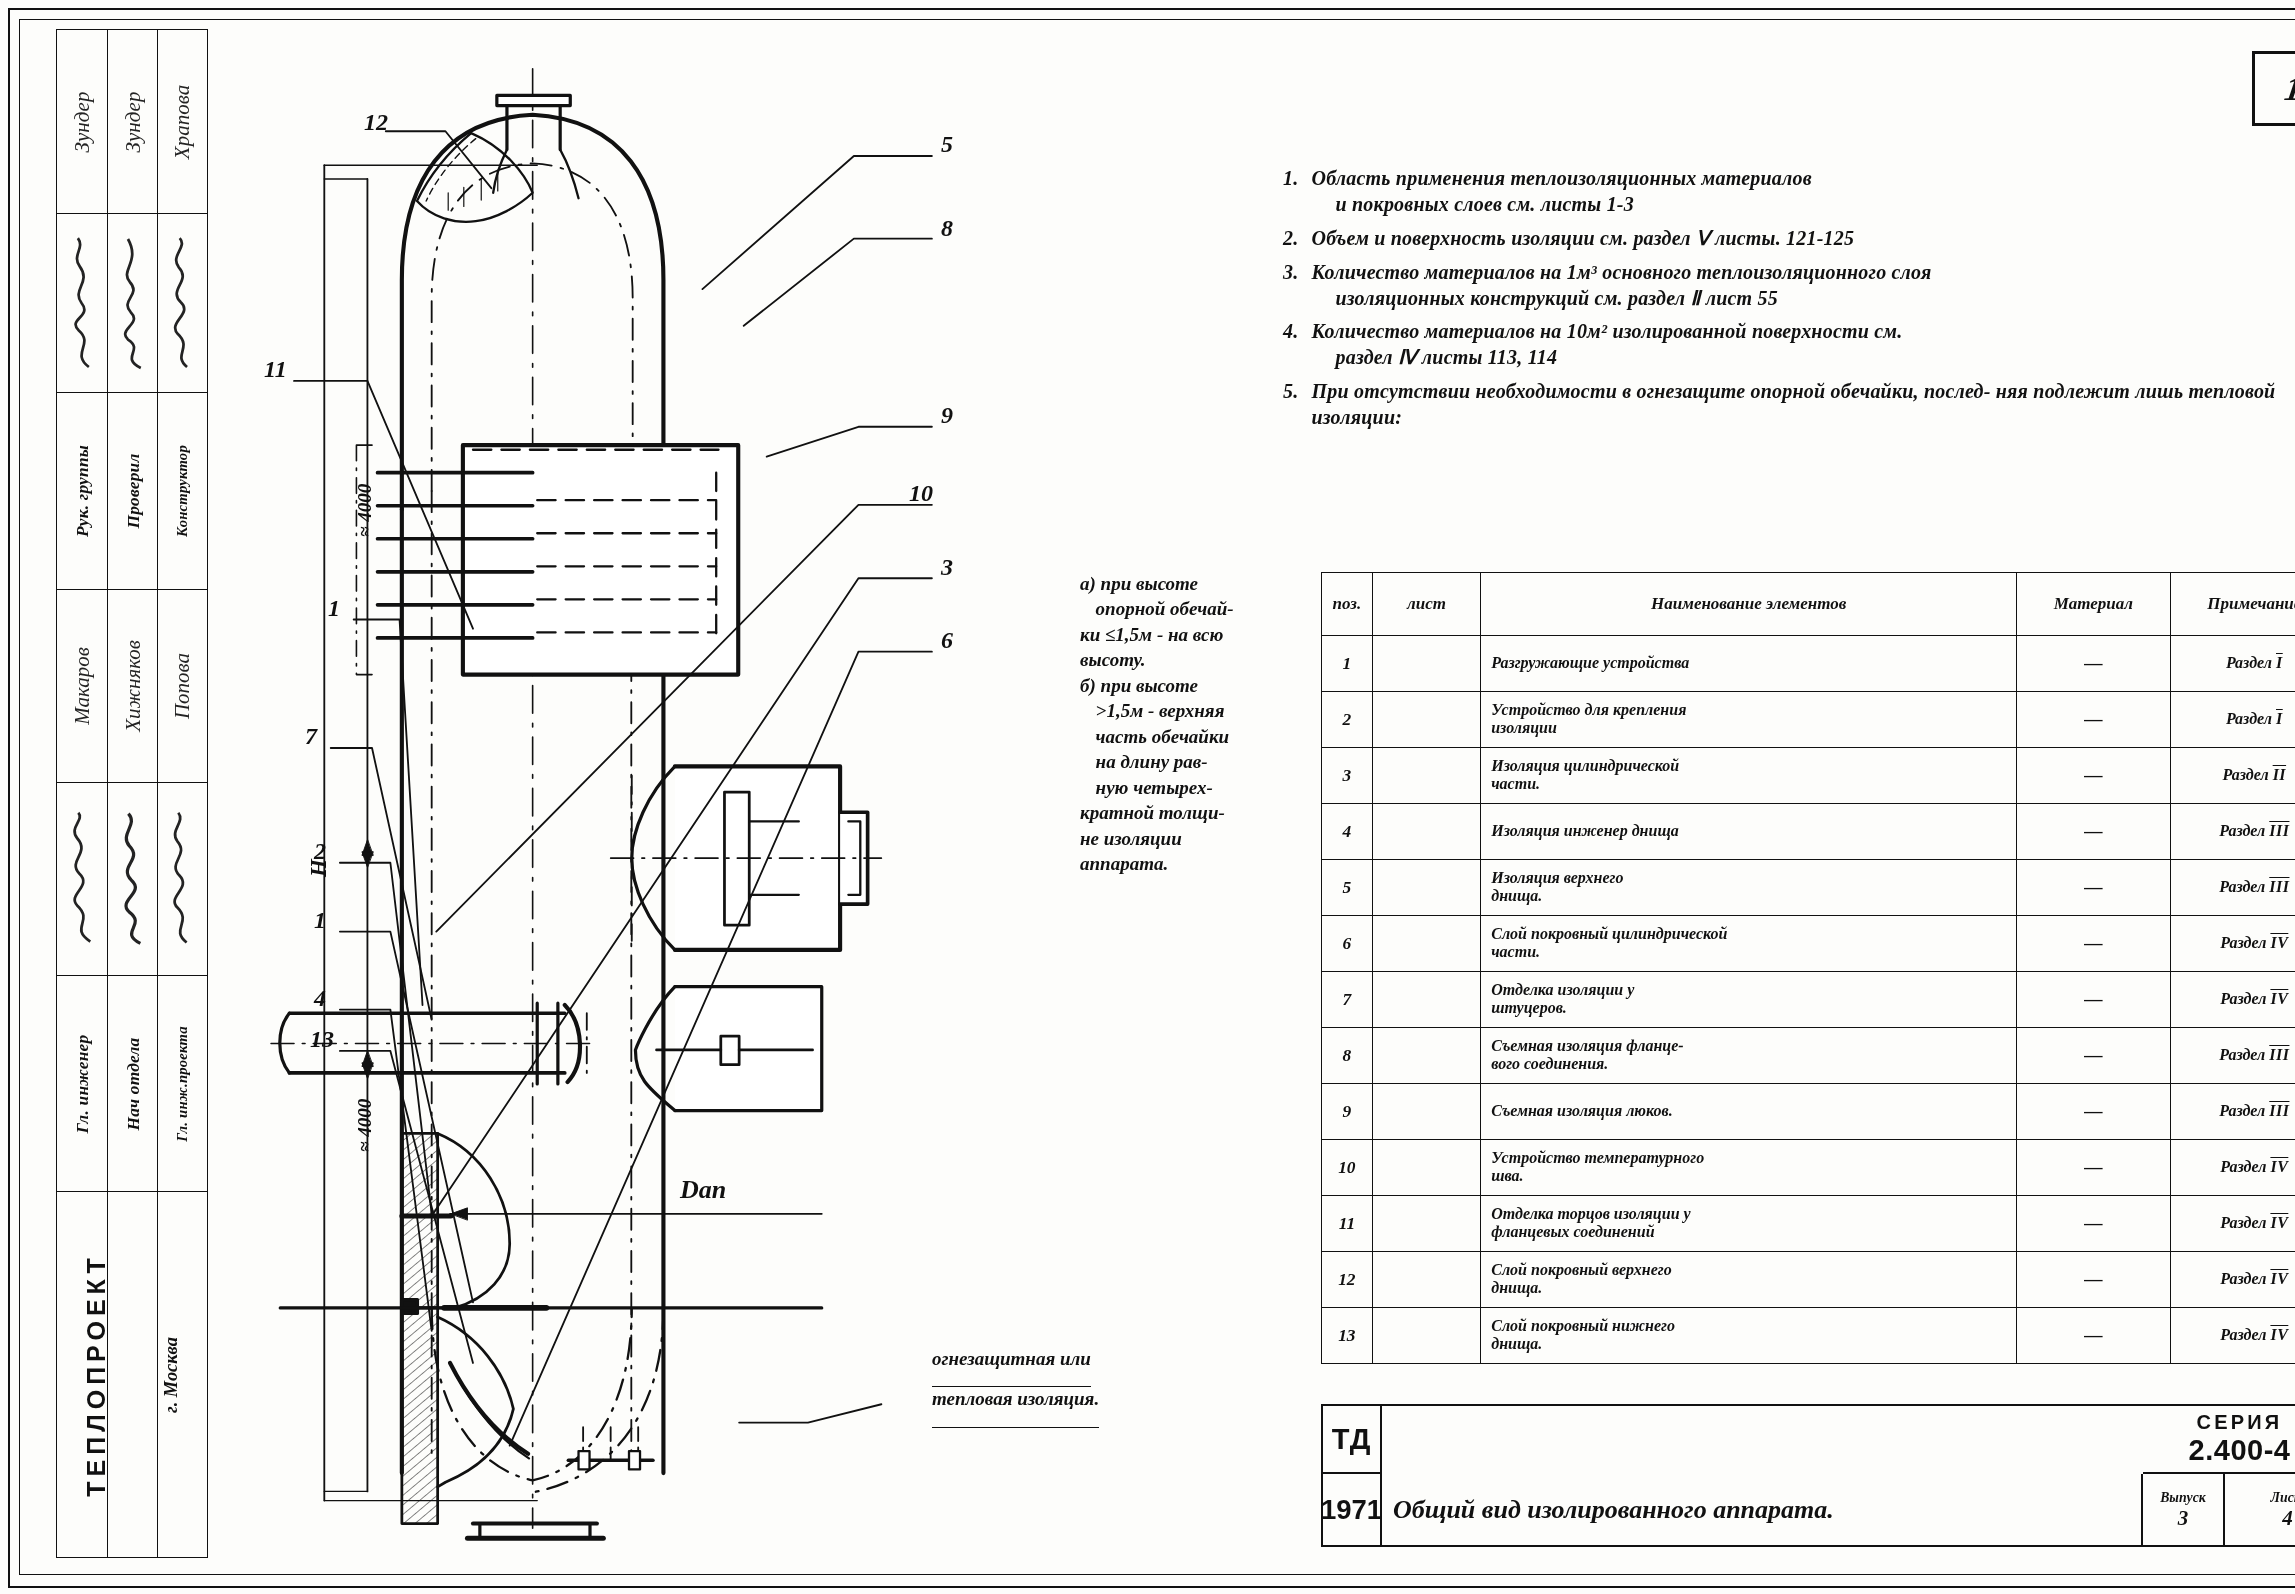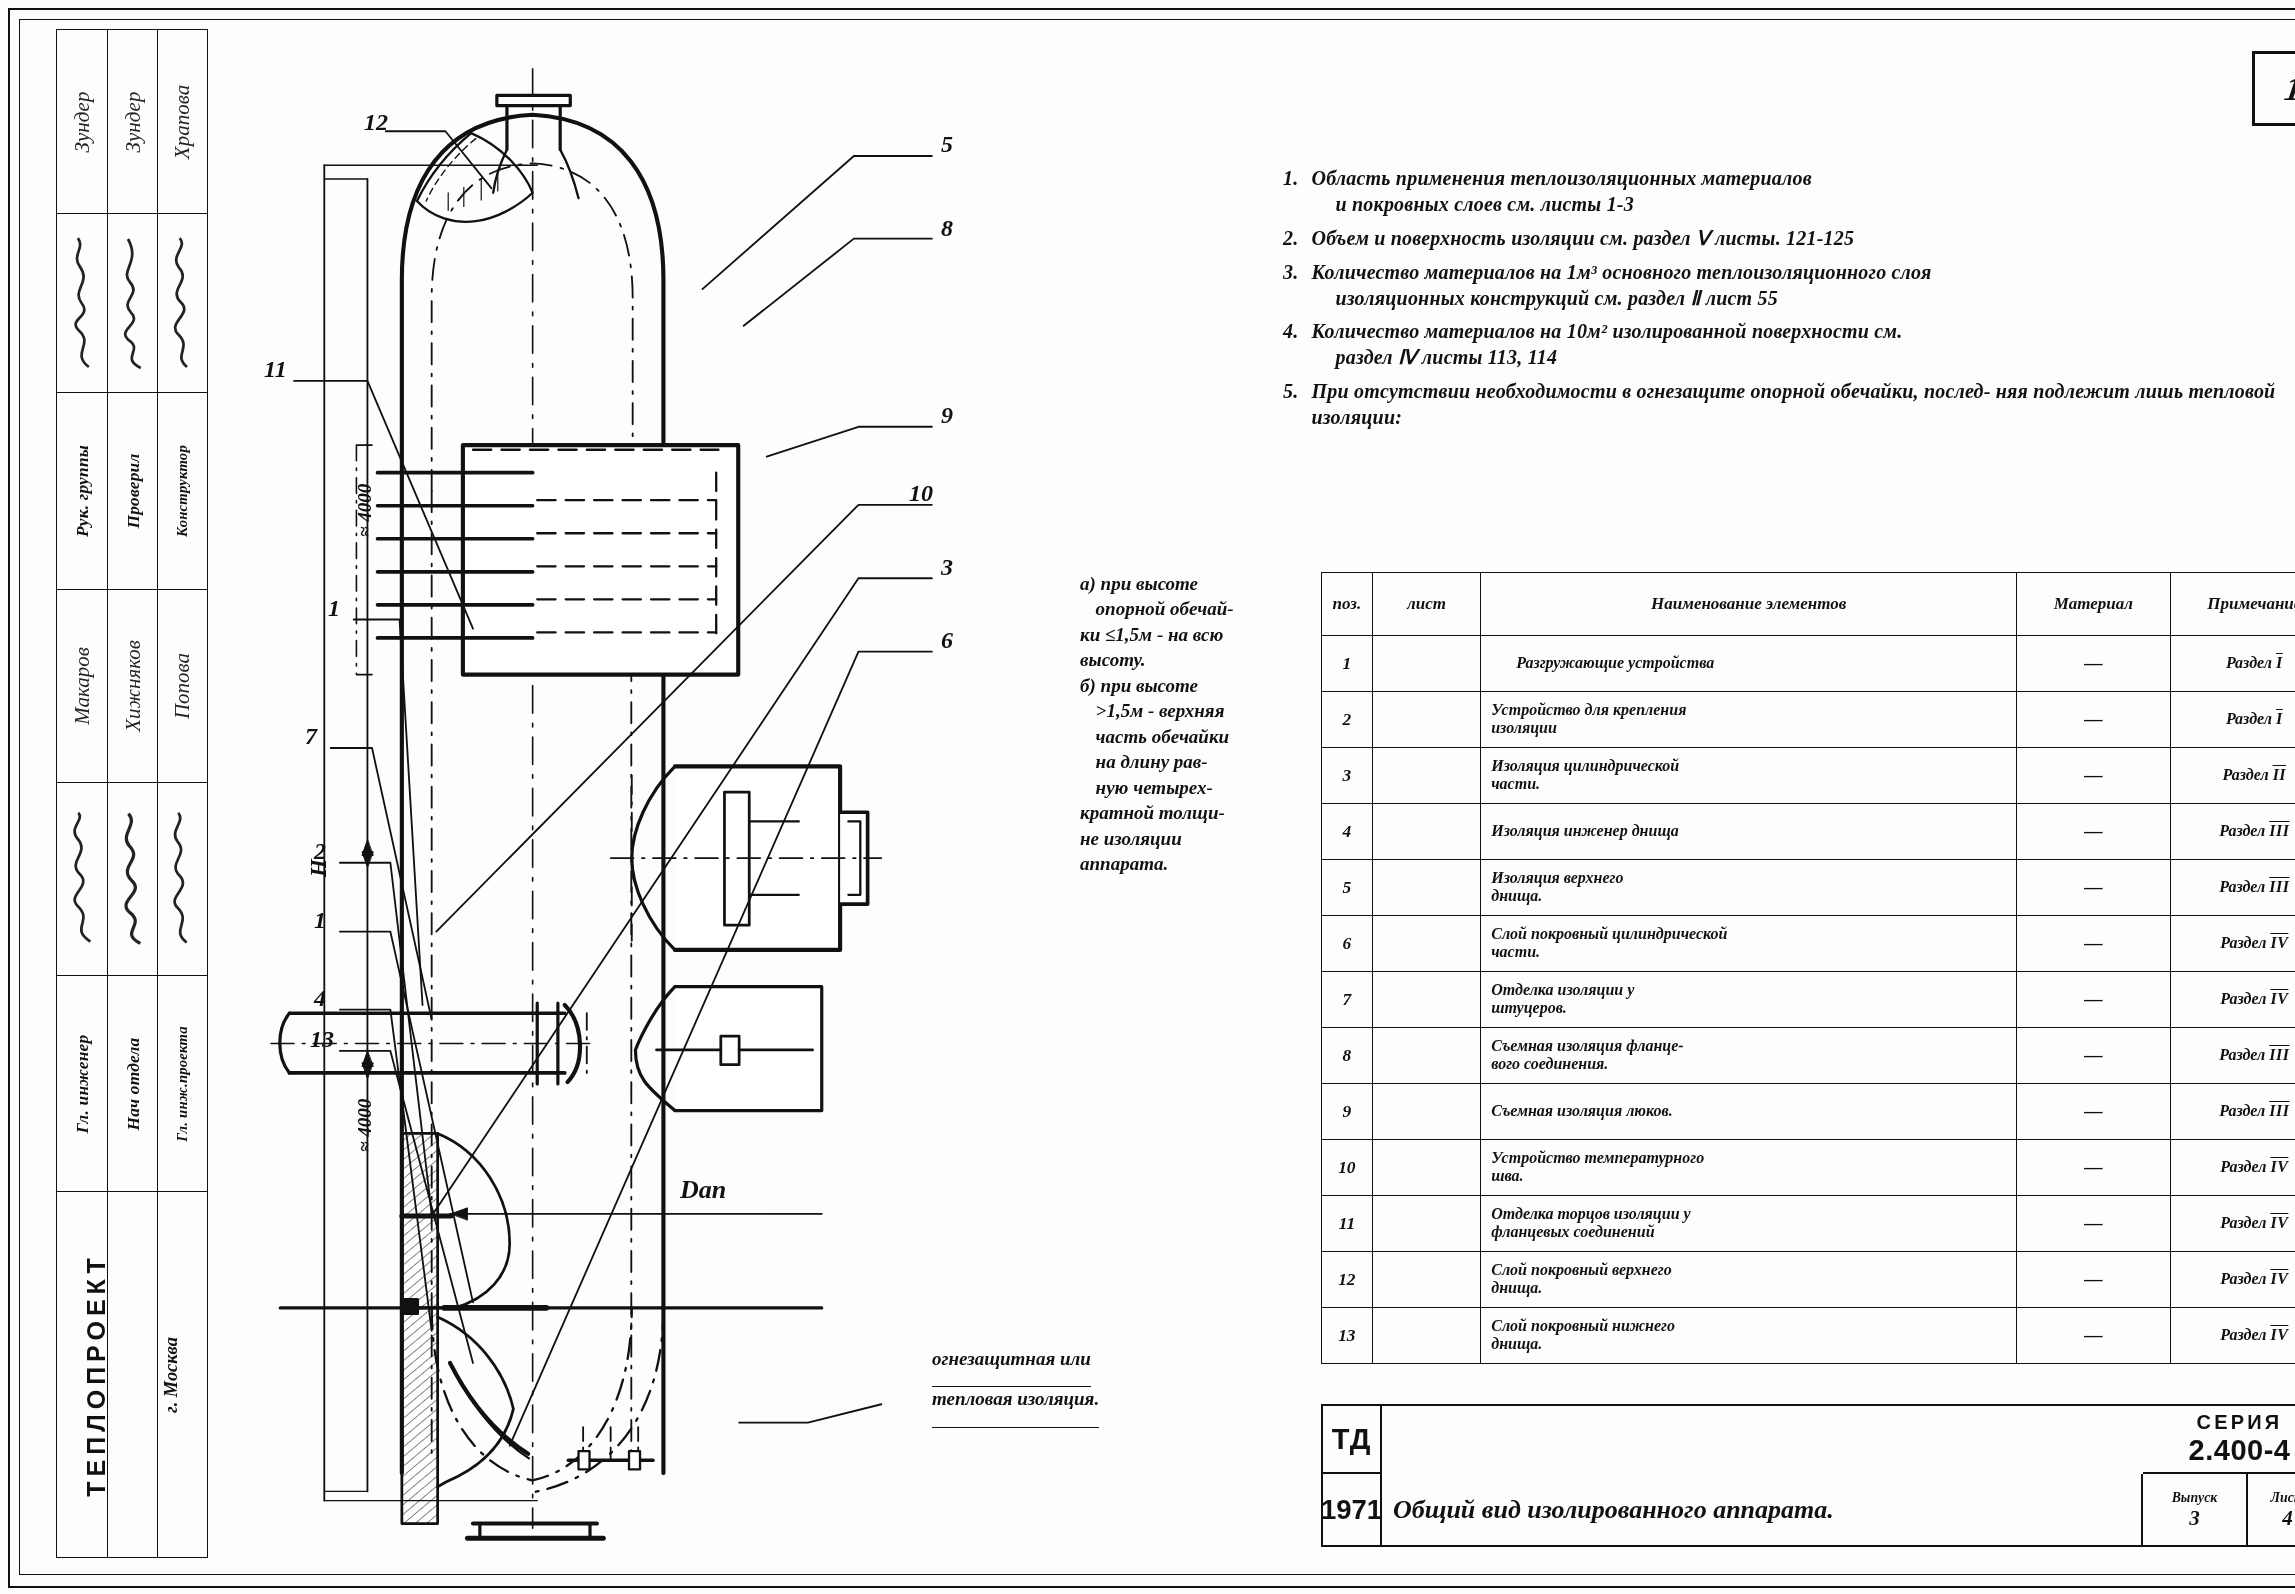--- a/index.html
+++ b/index.html
@@ -265,21 +265,21 @@
         <th class="nm">Наименование элементов</th>
         <th class="mt">Материал</th>
         <th class="rm">Примечание</th>
       </tr>
     </thead>
     <tbody id="tbl-body">
         <tr>
           <td class="pos">1</td>
           <td class="sh"></td>
           <td class="nm">
-            <span style="display: block; margin-left: 25px;">Разгружающие  устройства</span>
+            <span style="display: block;">Разгружающие  устройства</span>
           </td>
           <td class="mt">—</td>
           <td class="rm"><span>Раздел</span> <span class="rn">I</span></td>
         </tr>
         <tr>
           <td class="pos">2</td>
           <td class="sh"></td>
           <td class="nm">
             <span style="display: block;">Устройство  для  крепления</span>
             <span style="display: block;">изоляции</span>
@@ -402,21 +402,21 @@
     <div class="st-cell st-td" style="left:0;top:0;width:59px;height:68px;border-right:2.3px solid #111;border-bottom:2.3px solid #111;">ТД</div>
     <div class="st-cell st-year" style="left:0;top:68px;width:59px;height:72px;border-right:2.3px solid #111;">1971</div>
 
     <div class="st-cell st-title" style="left:59px;top:68px;width:761px;height:72px;border-right:2.3px solid #111;">Общий вид  изолированного  аппарата.</div>
 
     <div class="st-cell" style="left:820px;top:0;width:193px;height:68px;border-bottom:2.3px solid #111;flex-direction:column;">
       <span class="st-series">СЕРИЯ</span>
       <span class="st-serno">2.400-4</span>
     </div>
 
-    <div class="st-cell" style="left:820px;top:68px;width:105px;height:72px;border-right:2.3px solid #111;flex-direction:column;">
+    <div class="st-cell" style="left:820px;top:68px;width:82px;height:72px;border-right:2.3px solid #111;flex-direction:column;">
       <span class="st-lbl">Выпуск</span>
       <span class="st-val">3</span>
     </div>
     <div class="st-cell" style="left:917px;top:68px;width:95px;height:72px;flex-direction:column;">
       <span class="st-lbl">Лист</span>
       <span class="st-val">4</span>
     </div>
   </div>
 
   <div class="dwg">

